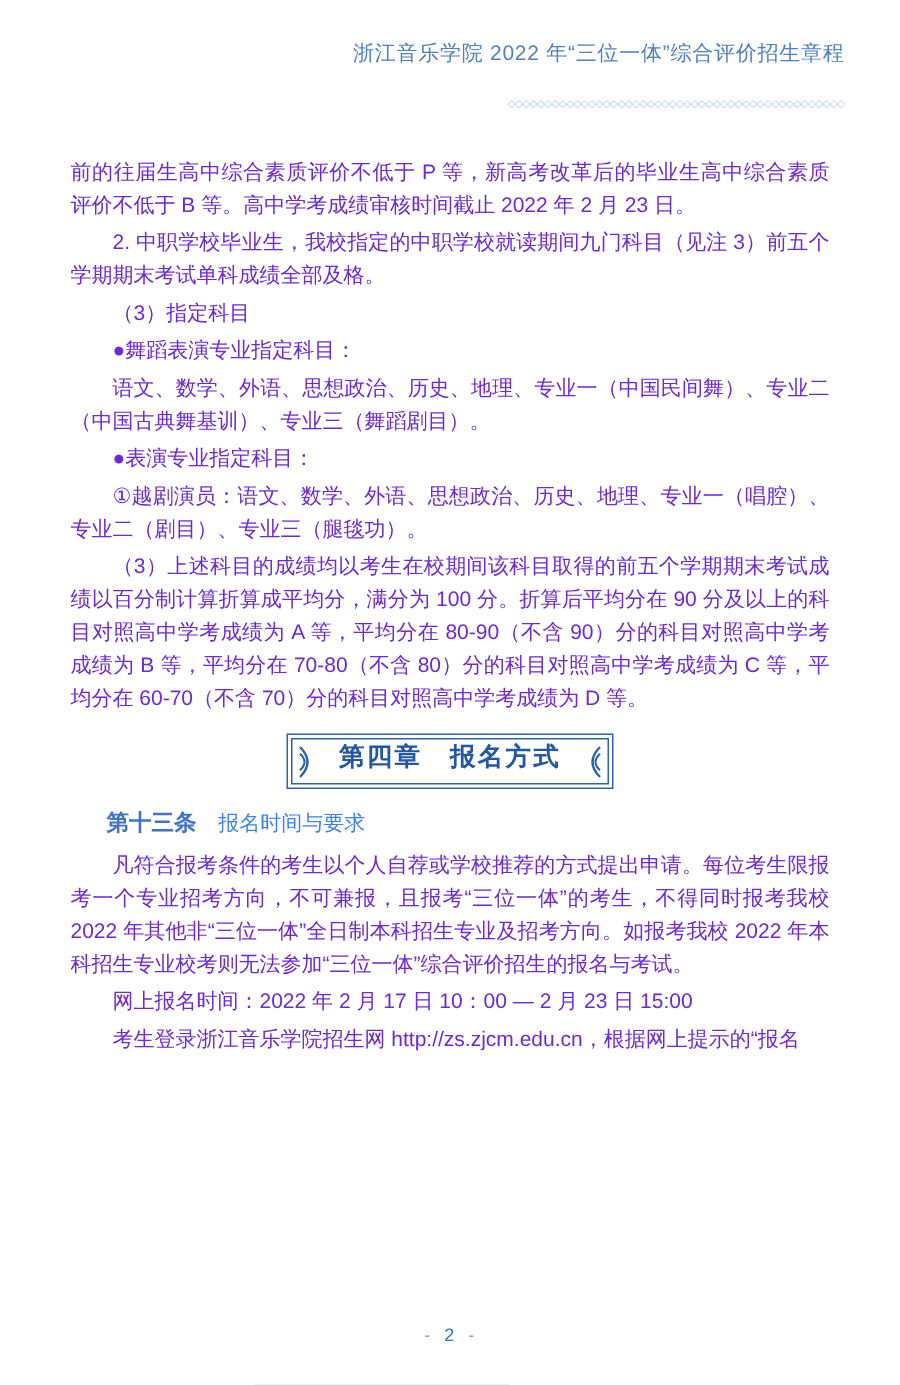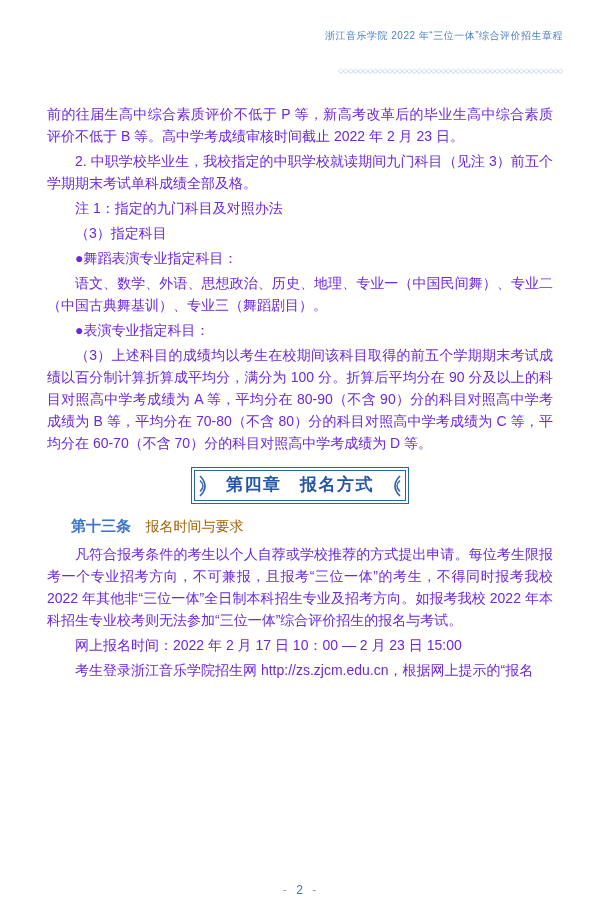--- a/index.html
+++ b/index.html
@@ -9,21 +9,21 @@
     width: 600px;
     height: 923px;
     margin: 0 auto;
     background: #ffffff;
     font-family: "Liberation Sans", "DejaVu Sans", sans-serif;
     overflow: hidden;
   }
   
   .header { padding: 29px 37px 0 0; text-align: right; }
   .header-title {
-    font-size: 10px;
+    font-size: 14px;
     color: #4e7fc1;
     letter-spacing: 0.5px;
     line-height: 13px;
   }
   .header-chain {
     margin-top: 3px;
     font-size: 7px;
     line-height: 7px;
     color: #a9c3e1;
     letter-spacing: -0.5px;
@@ -43,20 +43,21 @@
   }
   p.para.indent { text-indent: 2em; }
   
   .banner {
     position: relative;
     width: 218px;
     margin: 13px auto 0 auto;
     border: 1px solid #2d62ae;
     padding: 2px;
     background: #ffffff;
+    font-family: Liberation Mono, monospace;
   }
   .banner-inner {
     border: 1px solid #2d62ae;
     text-align: center;
     padding: 4px 0 5px 0;
   }
   .banner-title {
     font-size: 17px;
     font-weight: bold;
     color: #2456a6;
@@ -74,21 +75,21 @@
   .banner-orn.left  { left: 6px; }
   .banner-orn.right { right: 6px; }
   
   .section-head { margin: 13px 0 7px 0; padding-left: 24px; }
   .sec-num {
     font-size: 15px;
     font-weight: bold;
     color: #3f74c8;
     margin-right: 10px;
   }
-  .sec-title { font-size: 14px; color: #a16207; }
+  .sec-title { font-size: 14px; color: #3b82f6; }
   
   .footer {
     position: absolute;
     left: 0;
     bottom: 26px;
     width: 100%;
     text-align: center;
     font-size: 12px;
     letter-spacing: 1px;
   }
@@ -104,25 +105,25 @@
     <div class="header-title">浙江音乐学院 2022 年“三位一体”综合评价招生章程</div>
     <br>
     <div class="header-chain">◇◇◇◇◇◇◇◇◇◇◇◇◇◇◇◇◇◇◇◇◇◇◇◇◇◇◇◇◇◇◇◇◇◇◇◇◇◇◇◇◇◇◇◇◇◇</div>
   </div>
 
   <div class="body">
 
     <div>
         <p class="para">前的往届生高中综合素质评价不低于 P 等，新高考改革后的毕业生高中综合素质评价不低于 B 等。高中学考成绩审核时间截止 2022 年 2 月 23 日。</p>
         <p class="para indent">2. 中职学校毕业生，我校指定的中职学校就读期间九门科目（见注 3）前五个学期期末考试单科成绩全部及格。</p>
-        <p class="para indent">注 1：指定的九门科目及对照办法</p>
         <p class="para indent">（3）指定科目</p>
         <p class="para indent">●舞蹈表演专业指定科目：</p>
         <p class="para indent">语文、数学、外语、思想政治、历史、地理、专业一（中国民间舞）、专业二（中国古典舞基训）、专业三（舞蹈剧目）。</p>
         <p class="para indent">●表演专业指定科目：</p>
+        <p class="para indent">①越剧演员：语文、数学、外语、思想政治、历史、地理、专业一（唱腔）、专业二（剧目）、专业三（腿毯功）。</p>
         <p class="para indent">（3）上述科目的成绩均以考生在校期间该科目取得的前五个学期期末考试成绩以百分制计算折算成平均分，满分为 100 分。折算后平均分在 90 分及以上的科目对照高中学考成绩为 A 等，平均分在 80-90（不含 90）分的科目对照高中学考成绩为 B 等，平均分在 70-80（不含 80）分的科目对照高中学考成绩为 C 等，平均分在 60-70（不含 70）分的科目对照高中学考成绩为 D 等。</p>
       </div>
 
     <div class="banner">
       <span class="banner-orn left">
         <svg width="13" height="22" viewBox="0 0 13 22">
           <path d="M2,1 Q12,11 2,21" fill="none" stroke="#2d62ae" stroke-width="1.6"></path>
           <path d="M2,5.5 Q8,11 2,16.5" fill="none" stroke="#2d62ae" stroke-width="1.4"></path>
         </svg>
       </span>

